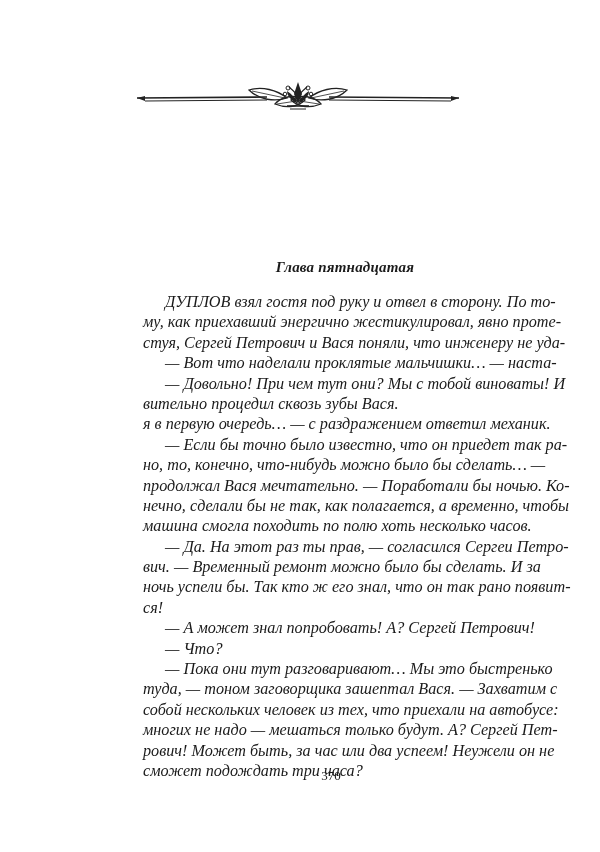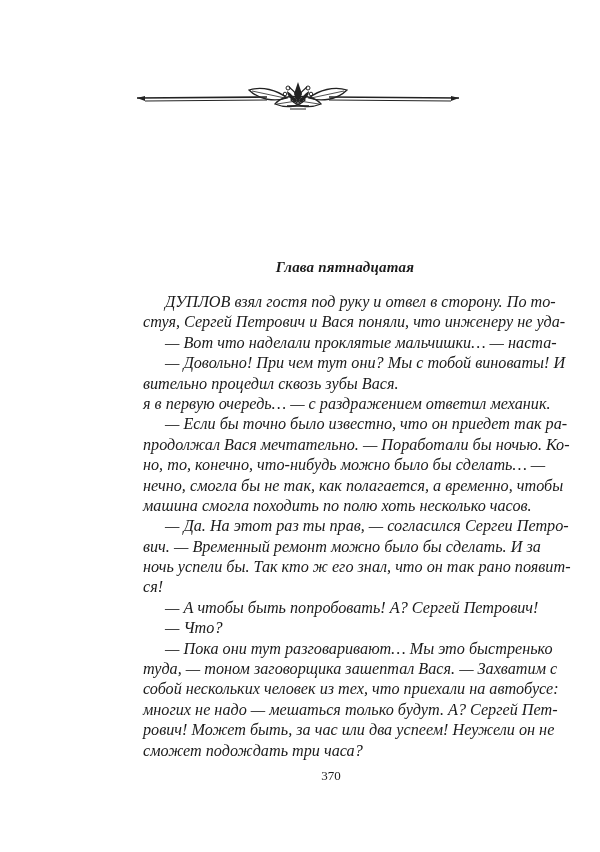--- a/index.html
+++ b/index.html
@@ -103,35 +103,36 @@
     <path d="M161 26 C168 22, 172 18, 172 13 C167 16, 164 20, 161 26 Z" fill="#222"></path>
     <path d="M150 28 L172 28" stroke="#222" stroke-width="1.6"></path>
     <path d="M153 31 L169 31" stroke="#222" stroke-width="1"></path>
   </svg>
 </div>
 
 <div class="chapter-title">Глава пятнадцатая</div>
 
 <div class="text-block">
   <span class="line indent">ДУПЛОВ взял гостя под руку и отвел в сторону. По то-</span>
+  <span class="line">му, как приехавший энергично жестикулировал, явно проте-</span>
   <span class="line">стуя, Сергей Петрович и Вася поняли, что инженеру не уда-</span>
   <span class="line indent">— Вот что наделали проклятые мальчишки… — наста-</span>
   <span class="line indent">— Довольно! При чем тут они? Мы с тобой виноваты! И</span>
   <span class="line last">вительно процедил сквозь зубы Вася.</span>
   <span class="line last">я в первую очередь… — с раздражением ответил механик.</span>
   <span class="line indent">— Если бы точно было известно, что он приедет так ра-</span>
+  <span class="line">но, то, конечно, что-нибудь можно было бы сделать… —</span>
   <span class="line">продолжал Вася мечтательно. — Поработали бы ночью. Ко-</span>
-  <span class="line">но, то, конечно, что-нибудь можно было бы сделать… —</span>
-  <span class="line">нечно, смогла бы не так, как полагается, а временно, чтобы</span>
+  <span class="line">нечно, сделали бы не так, как полагается, а временно, чтобы</span>
   <span class="line last">машина смогла походить по полю хоть несколько часов.</span>
   <span class="line indent">— Да. На этот раз ты прав, — согласился Сергеи Петро-</span>
   <span class="line">вич. — Временный ремонт можно было бы сделать. И за</span>
   <span class="line">ночь успели бы. Так кто ж его знал, что он так рано появит-</span>
   <span class="line last">ся!</span>
-  <span class="line indent last">— А чтобы быть попробовать! А? Сергей Петрович!</span>
+  <span class="line indent last">— А может знал попробовать! А? Сергей Петрович!</span>
   <span class="line indent last">— Что?</span>
   <span class="line indent">— Пока они тут разговаривают… Мы это быстренько</span>
   <span class="line">туда, — тоном заговорщика зашептал Вася. — Захватим с</span>
   <span class="line">собой нескольких человек из тех, что приехали на автобусе:</span>
   <span class="line">многих не надо — мешаться только будут. А? Сергей Пет-</span>
   <span class="line">рович! Может быть, за час или два успеем! Неужели он не</span>
   <span class="line last">сможет подождать три часа?</span>
 </div>
 
 <div class="page-number">370</div>

